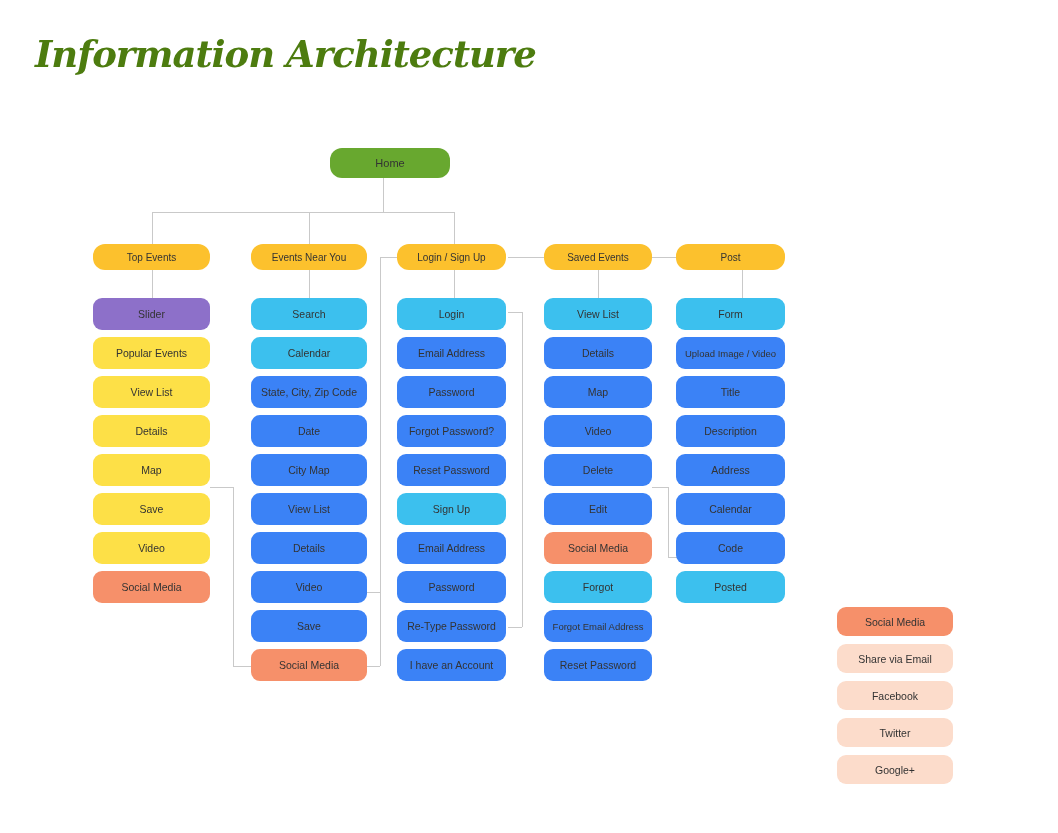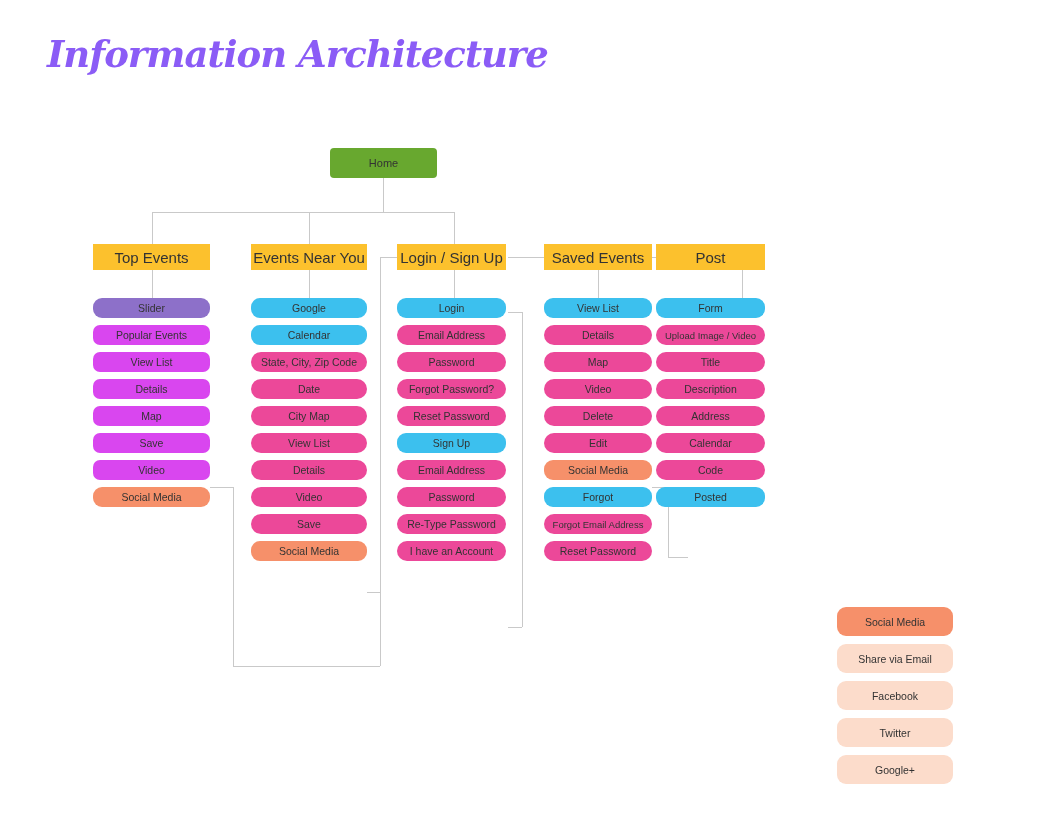--- a/index.html
+++ b/index.html
@@ -1,41 +1,41 @@
 <!DOCTYPE html>
 <html><head>
 <meta charset="utf-8">
 <style>
   html,body{margin:0;padding:0;background:#ffffff;}
   .canvas{
     position:relative;width:1058px;height:833px;background:#ffffff;overflow:hidden;
     font-family:"Liberation Sans","DejaVu Sans",sans-serif;color:#333;
   }
   .title{
-    position:absolute;left:47px;top:32px;margin:0;
+    position:absolute;left:35px;top:32px;margin:0;
     font-family:"DejaVu Serif",serif;font-style:italic;font-weight:bold;
-    font-size:37px;letter-spacing:-1px;color:#8b5cf6;
+    font-size:37px;letter-spacing:-1px;color:#4d7c0f;
   }
   
   .ln{position:absolute;background:#c9c9c9;z-index:1;}
   .h{height:1px;} .v{width:1px;}
   
   .node{
     position:relative;z-index:2;box-sizing:border-box;
     display:flex;align-items:center;justify-content:center;
-    height:20px;border-radius:9px;font-size:10.5px;white-space:nowrap;
+    height:32px;border-radius:9px;font-size:10.5px;white-space:nowrap;
     color:#333;text-align:center;
   }
-  .root{position:absolute;left:330px;top:148px;width:107px;height:30px;border-radius:4px;background:#68a82f;font-size:11px;}
+  .root{position:absolute;left:330px;top:148px;width:120px;height:30px;border-radius:12px;background:#68a82f;font-size:11px;}
   .col{position:absolute;top:244px;z-index:2;}
-  .col .header{height:26px;border-radius:0;background:#fcc12d;font-size:15px;}
+  .col .header{height:26px;border-radius:12px;background:#fcc12d;font-size:10px;}
   .stack{display:flex;flex-direction:column;gap:7px;margin-top:28px;}
   .blue{background:#3cc0ee;}
-  .lightblue{background:#ec4899;border-radius:11px;}
-  .purple{background:#d946ef;border-radius:7px;}
+  .lightblue{background:#3b82f6;}
+  .purple{background:#fde047;}
   .purple-dark{background:#8d70c9;}
   .orange{background:#f6906a;}
   .peach{background:#fcdccb;}
   .floating{position:absolute;left:837px;top:607px;width:116px;display:flex;flex-direction:column;gap:8px;z-index:2;}
   .floating .node{height:29px;}
 </style>
 </head>
 <body>
 
 <div class="canvas">
@@ -79,21 +79,21 @@
       <div class="node purple">Map</div>
       <div class="node purple">Save</div>
       <div class="node purple">Video</div>
       <div class="node orange">Social Media</div>
     </div>
   </div>
 
   <div class="col" style="left:251px;width:116px">
     <div class="node header">Events Near You</div>
     <div class="stack">
-      <div class="node blue">Google</div>
+      <div class="node blue">Search</div>
       <div class="node blue">Calendar</div>
       <div class="node lightblue">State, City, Zip Code</div>
       <div class="node lightblue">Date</div>
       <div class="node lightblue">City Map</div>
       <div class="node lightblue">View List</div>
       <div class="node lightblue">Details</div>
       <div class="node lightblue">Video</div>
       <div class="node lightblue">Save</div>
       <div class="node orange">Social Media</div>
     </div>
@@ -124,21 +124,21 @@
       <div class="node lightblue">Video</div>
       <div class="node lightblue">Delete</div>
       <div class="node lightblue">Edit</div>
       <div class="node orange">Social Media</div>
       <div class="node blue">Forgot</div>
       <div class="node lightblue" style="font-size:9.5px">Forgot Email Address</div>
       <div class="node lightblue">Reset Password</div>
     </div>
   </div>
 
-  <div class="col" style="left:656px;width:109px">
+  <div class="col" style="left:676px;width:109px">
     <div class="node header">Post</div>
     <div class="stack">
       <div class="node blue">Form</div>
       <div class="node lightblue" style="font-size:9.5px">Upload Image / Video</div>
       <div class="node lightblue">Title</div>
       <div class="node lightblue">Description</div>
       <div class="node lightblue">Address</div>
       <div class="node lightblue">Calendar</div>
       <div class="node lightblue">Code</div>
       <div class="node blue">Posted</div>

